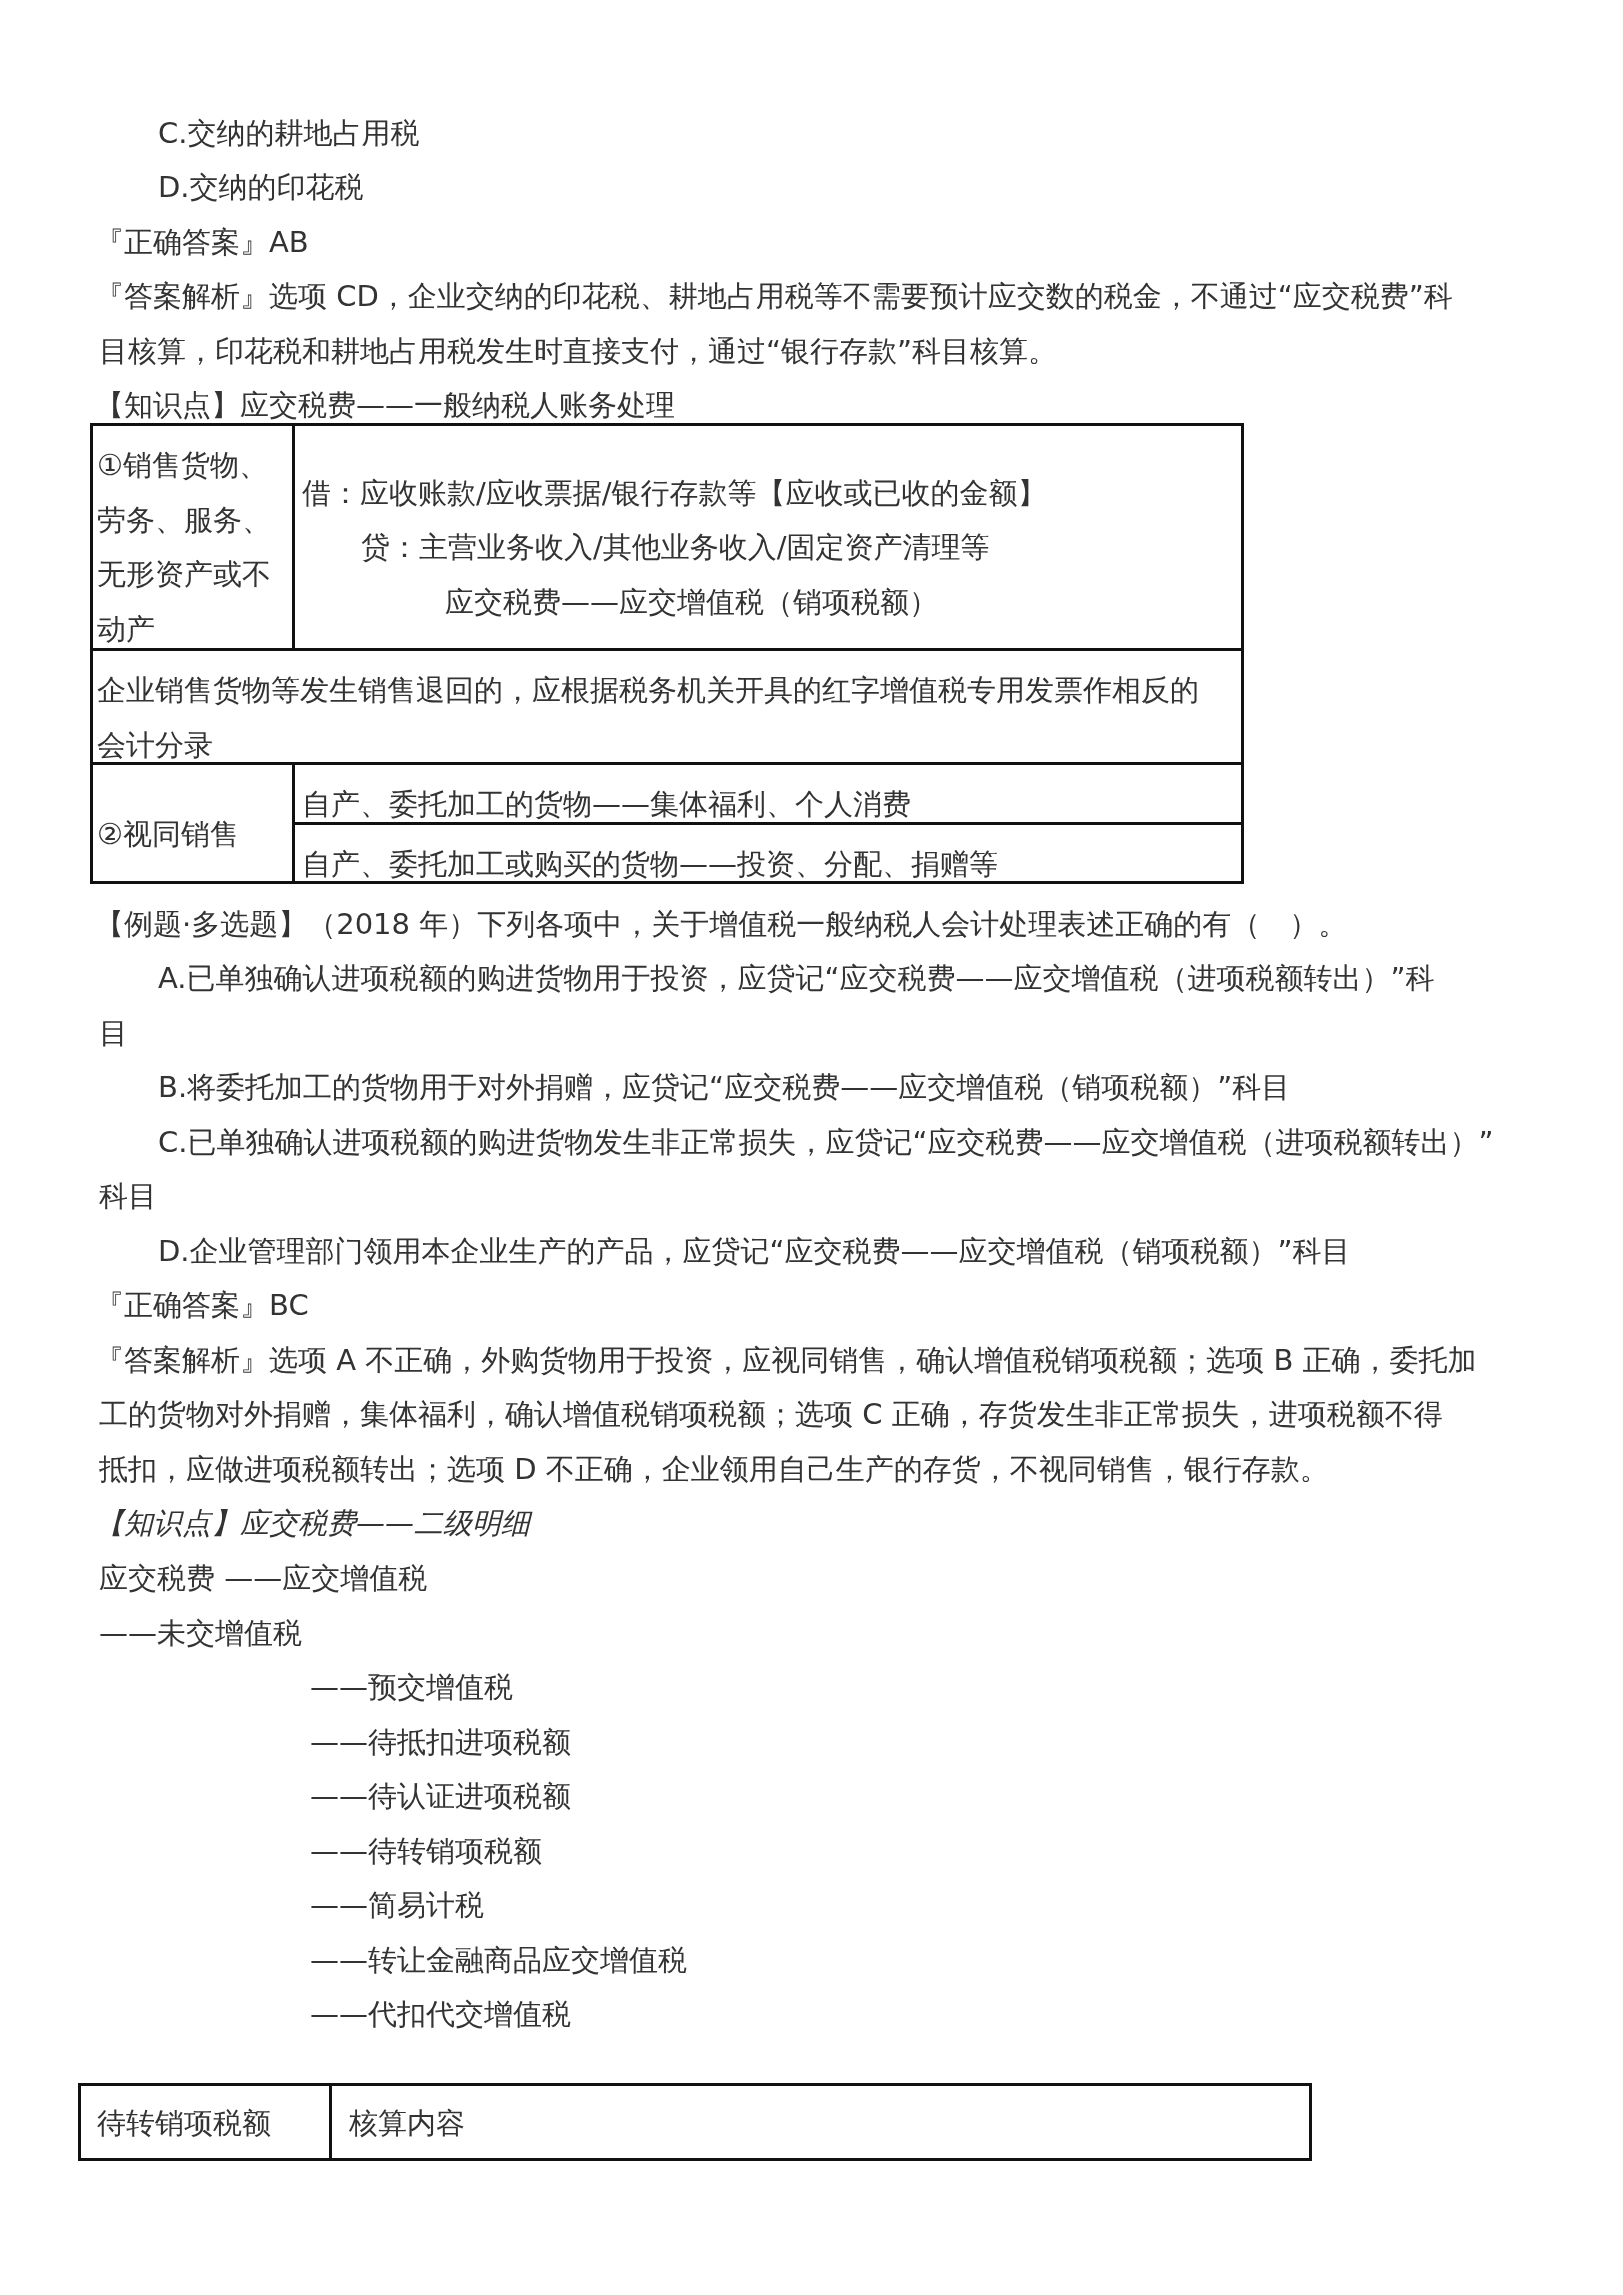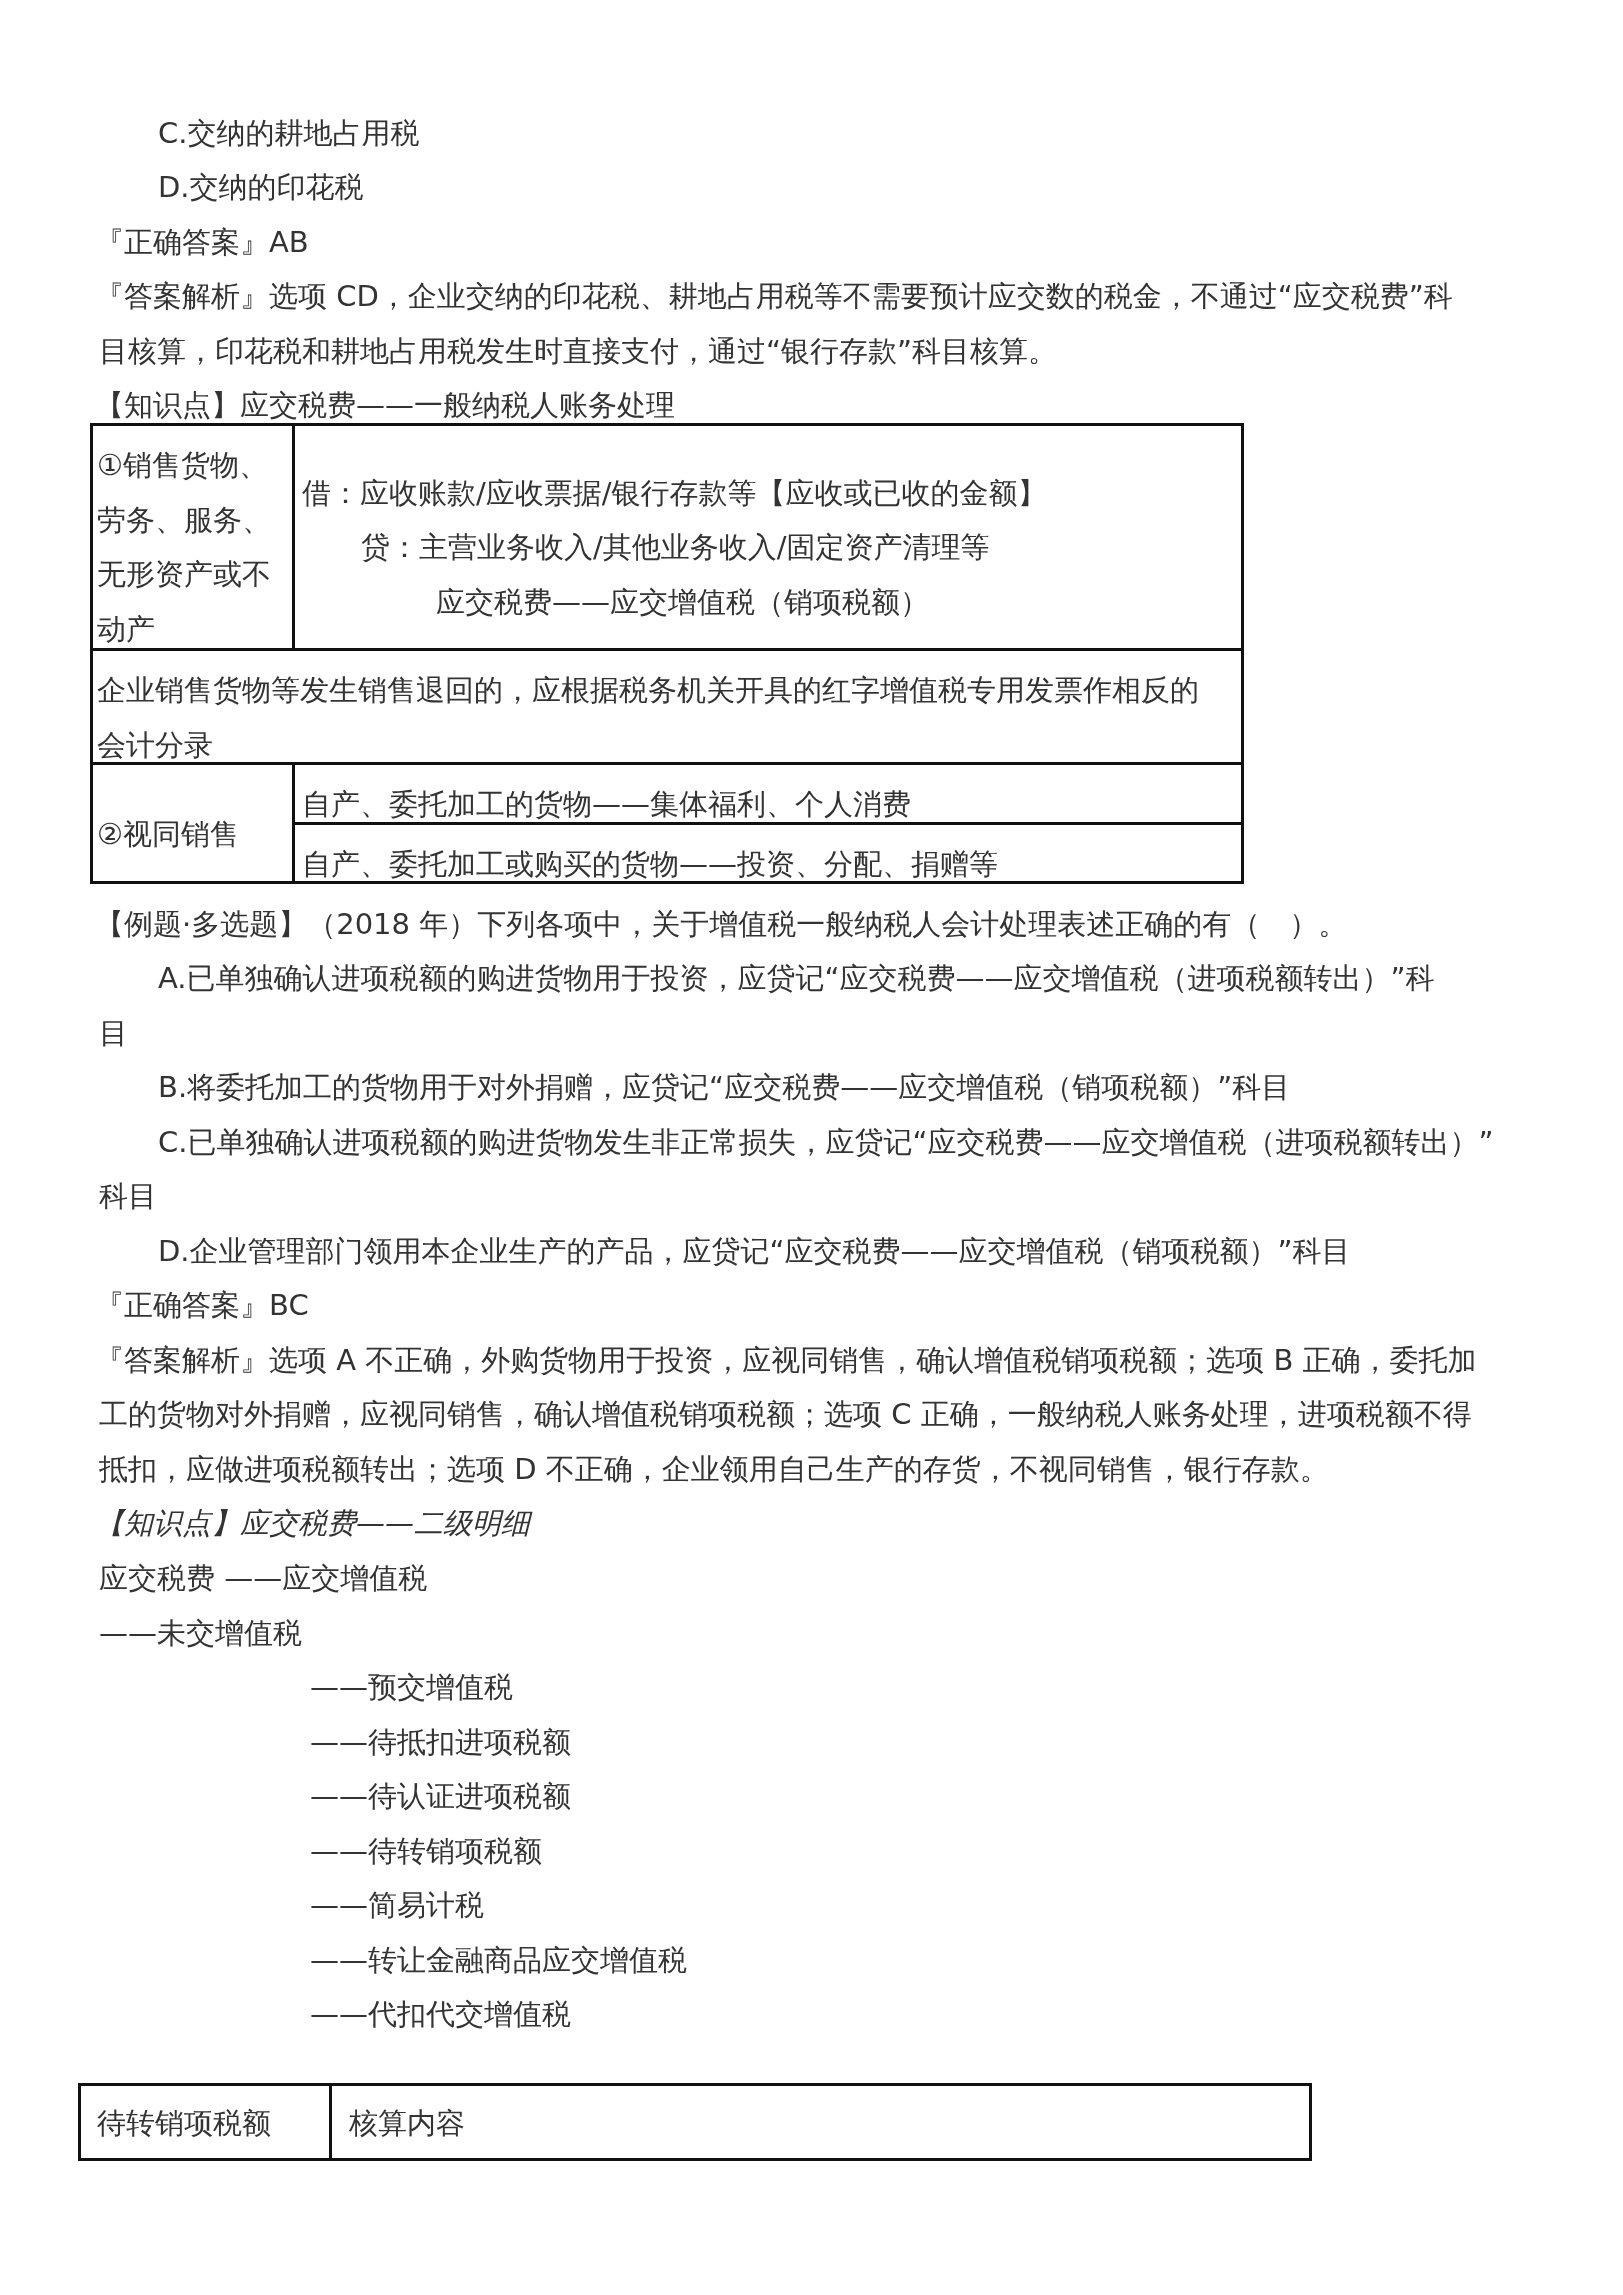--- a/index.html
+++ b/index.html
@@ -31,21 +31,21 @@
 <div class="vl" style="left:292px; top:762px; height:121px;"></div>
 <div class="hl" style="left:292px; top:822px; width:952px;"></div>
 
 <div>
   <div class="cell-text" style="left:97px; top:438px;">①销售货物、</div>
   <div class="cell-text" style="left:97px; top:493px;">劳务、服务、</div>
   <div class="cell-text" style="left:97px; top:547px;">无形资产或不</div>
   <div class="cell-text" style="left:97px; top:602px;">动产</div>
   <div class="cell-text" style="left:302px; top:466px;">借：应收账款/应收票据/银行存款等【应收或已收的金额】</div>
   <div class="cell-text" style="left:361px; top:520px;">贷：主营业务收入/其他业务收入/固定资产清理等</div>
-  <div class="cell-text" style="left:436px; top:575px;">应交税费——应交增值税（销项税额）</div>
+  <div class="cell-text" style="left:445px; top:575px;">应交税费——应交增值税（销项税额）</div>
 </div>
 
 <div>
   <div class="cell-text" style="left:97px; top:663px;">企业销售货物等发生销售退回的，应根据税务机关开具的红字增值税专用发票作相反的</div>
   <div class="cell-text" style="left:97px; top:718px;">会计分录</div>
 </div>
 
 <div>
   <div class="cell-text" style="left:97px; top:807px;">②视同销售</div>
   <div class="cell-text" style="left:302px; top:777px;">自产、委托加工的货物——集体福利、个人消费</div>
@@ -54,21 +54,21 @@
 
 <div class="line" style="left:95px; top:897px;">【例题·多选题】（2018 年）下列各项中，关于增值税一般纳税人会计处理表述正确的有（　）。</div>
 <div class="line" style="left:158px; top:951px;">A.已单独确认进项税额的购进货物用于投资，应贷记“应交税费——应交增值税（进项税额转出）”科</div>
 <div class="line" style="left:99px; top:1006px;">目</div>
 <div class="line" style="left:158px; top:1060px;">B.将委托加工的货物用于对外捐赠，应贷记“应交税费——应交增值税（销项税额）”科目</div>
 <div class="line" style="left:158px; top:1115px;">C.已单独确认进项税额的购进货物发生非正常损失，应贷记“应交税费——应交增值税（进项税额转出）”</div>
 <div class="line" style="left:99px; top:1169px;">科目</div>
 <div class="line" style="left:158px; top:1224px;">D.企业管理部门领用本企业生产的产品，应贷记“应交税费——应交增值税（销项税额）”科目</div>
 <div class="line" style="left:95px; top:1278px;">『正确答案』BC</div>
 <div class="line" style="left:95px; top:1333px;">『答案解析』选项 A 不正确，外购货物用于投资，应视同销售，确认增值税销项税额；选项 B 正确，委托加</div>
-<div class="line" style="left:99px; top:1387px;">工的货物对外捐赠，应视同销售，确认增值税销项税额；选项 C 正确，一般纳税人账务处理，进项税额不得</div>
+<div class="line" style="left:99px; top:1387px;">工的货物对外捐赠，集体福利，确认增值税销项税额；选项 C 正确，存货发生非正常损失，进项税额不得</div>
 <div class="line" style="left:99px; top:1442px;">抵扣，应做进项税额转出；选项 D 不正确，企业领用自己生产的存货，不视同销售，银行存款。</div>
 <div class="line" style="left:95px; top:1496px;font-style:italic;">【知识点】应交税费——二级明细</div>
 
 <div class="line" style="left:99px; top:1551px;">应交税费 ——应交增值税</div>
 <div class="line" style="left:99px; top:1606px;">——未交增值税</div>
 <div>
   <div class="line" style="left:310px; top:1660px;">——预交增值税</div>
   <div class="line" style="left:310px; top:1715px;">——待抵扣进项税额</div>
   <div class="line" style="left:310px; top:1769px;">——待认证进项税额</div>
   <div class="line" style="left:310px; top:1824px;">——待转销项税额</div>

